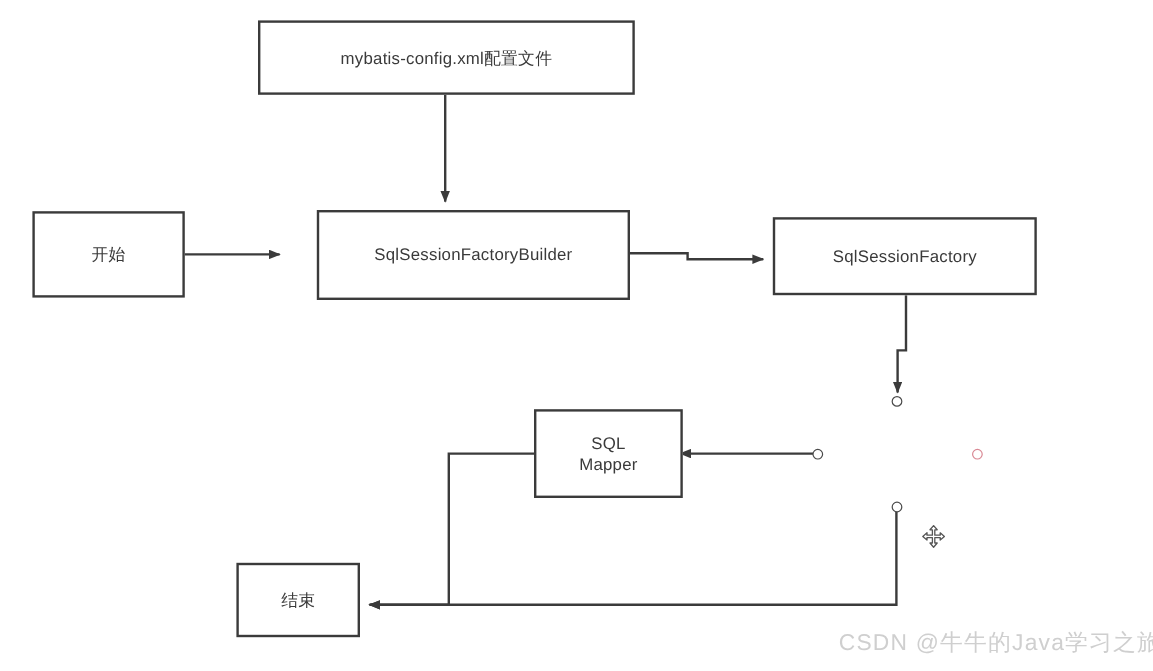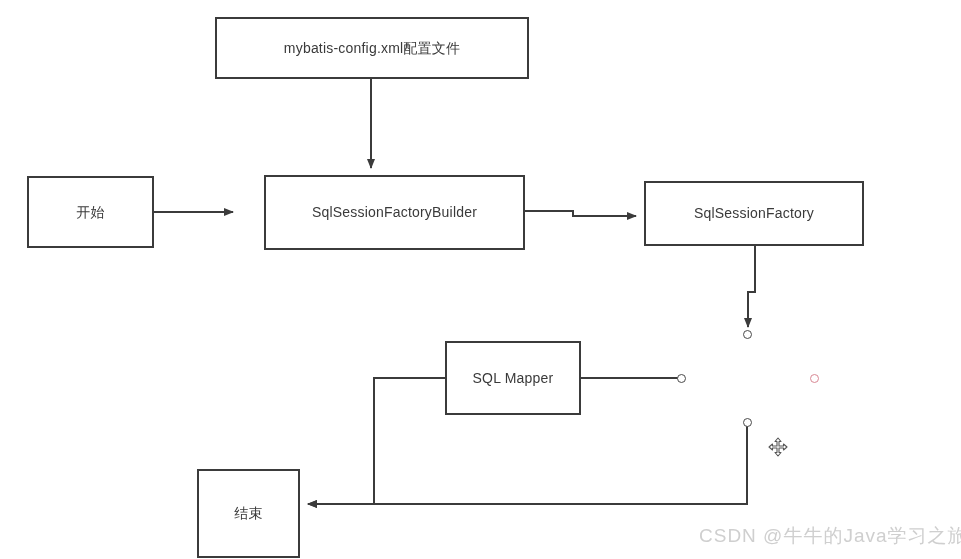--- a/index.html
+++ b/index.html
@@ -100,25 +100,25 @@
 
   <div class="node-box" style="left: 241px; top: 175px; width: 261px; height: 75px; margin-left: 23px;">
     <span>SqlSessionFactoryBuilder</span>
   </div>
 
   <div class="node-box" style="left: 644px; top: 181px; width: 220px; height: 65px;">
     <span>SqlSessionFactory</span>
   </div>
 
 
-  <div class="node-box" style="left: 445px; top: 341px; width: 136px; height: 74px;">
+  <div class="node-box" style="left: 445px; top: 341px; width: 124px; height: 74px;">
     <span>SQL Mapper</span>
   </div>
 
-  <div class="node-box" style="left: 197px; top: 469px; width: 103px; height: 89px;">
+  <div class="node-box" style="left: 197px; top: 469px; width: 103px; height: 62px;">
     <span>结束</span>
   </div>
 
   <div id="handle-layer">
       <div class="handle" style="left: 742.5px; top: 329.5px;"></div>
       <div class="handle" style="left: 676.5px; top: 373.5px;"></div>
       <div class="handle accent" style="left: 809.5px; top: 373.5px;"></div>
       <div class="handle" style="left: 742.5px; top: 417.5px;"></div>
     </div>
 

